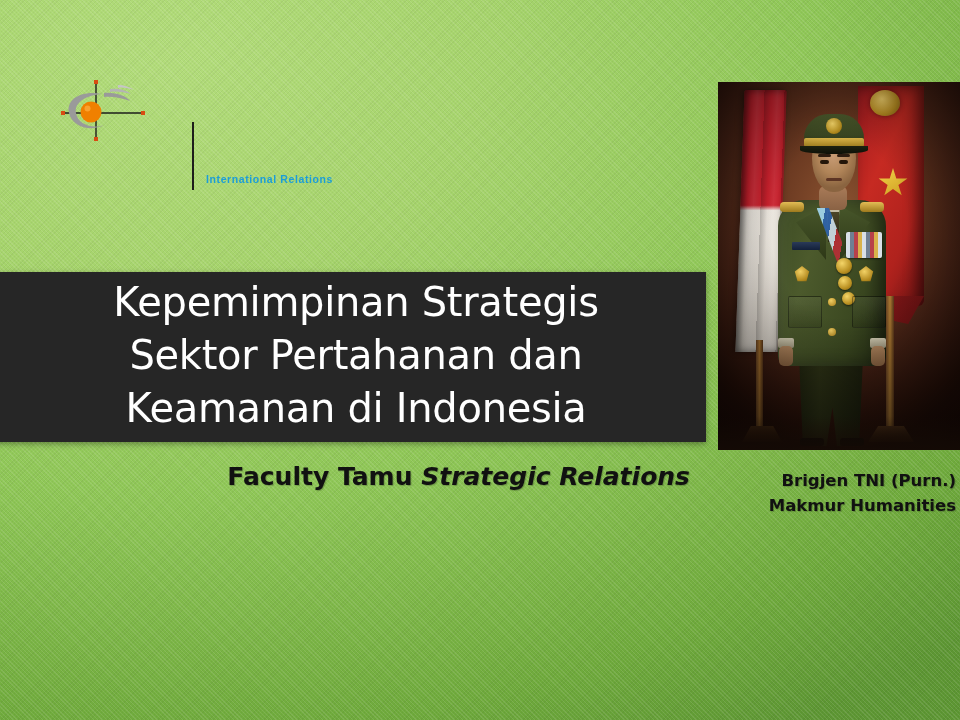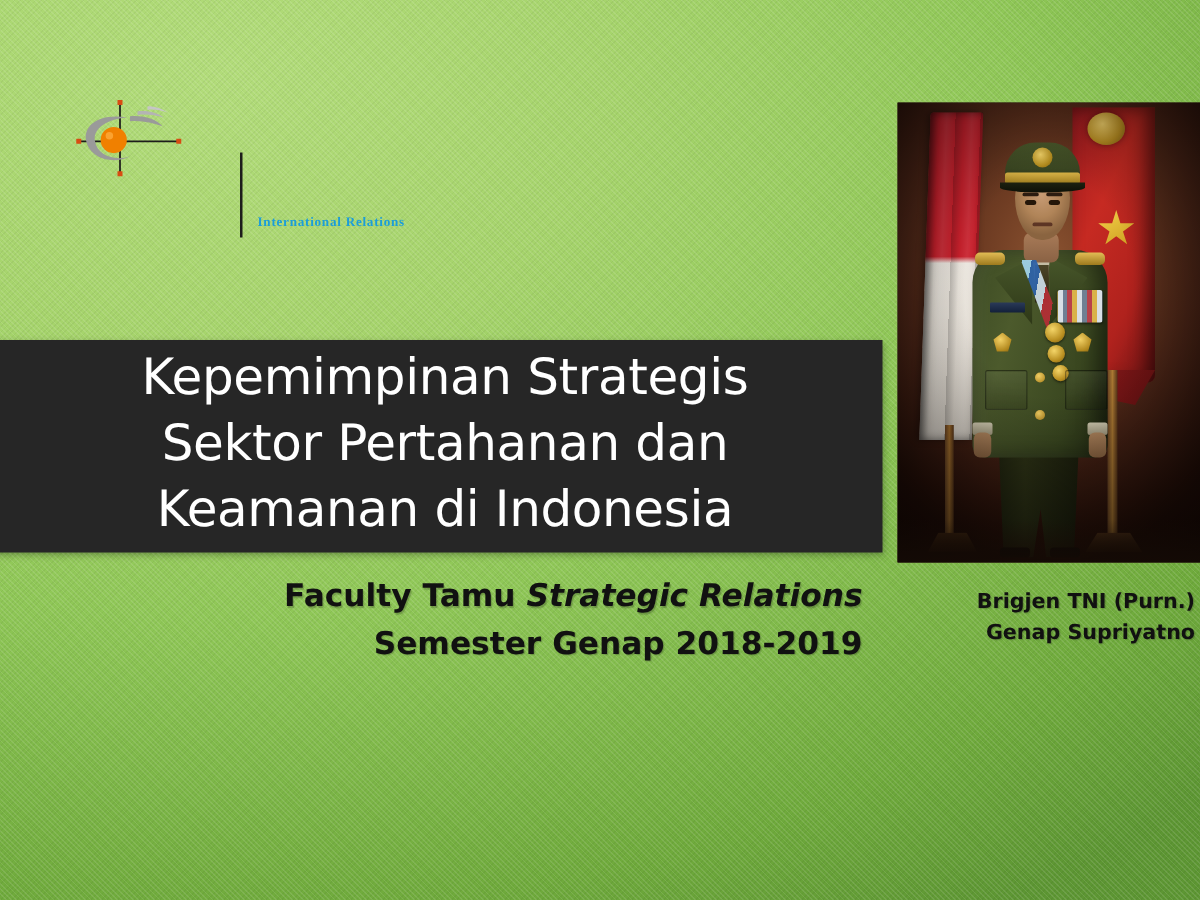--- a/index.html
+++ b/index.html
@@ -85,21 +85,21 @@
     left: 132px;
     top: 42px;
     width: 1.5px;
     height: 68px;
     background: #1d1d1b;
   }
   .logo-dept {
     position: absolute;
     left: 146px;
     top: 93px;
-    font-family: Liberation Serif, serif;
+    font-family: Liberation Sans, sans-serif;
     font-weight: 700;
     font-size: 10.5px;
     letter-spacing: 0.6px;
     color: #1b9dd9;
     white-space: nowrap;
   }
 
   
   .title-band {
     position: absolute;
@@ -569,26 +569,25 @@
   </div>
 
   <div class="title-band">
     <div class="title-text">Kepemimpinan Strategis
 Sektor Pertahanan dan
 Keamanan di Indonesia</div>
   </div>
 
   <div class="subtitle">
     <span class="line"><span>Faculty Tamu </span><em>Strategic Relations</em></span>
-    <span class="line">Semester Genap 2018-2019</span>
   </div>
 
   <div class="speaker">
     <span class="line">Brigjen TNI (Purn.)</span>
-    <span class="line">Genap Supriyatno</span>
+    <span class="line">Makmur Humanities</span>
   </div>
 
   <div class="photo">
     <div class="photo-bg"></div>
 
     <div class="flag-id"></div>
     <div class="flag-id-fold"></div>
     <div class="pole-left"></div>
     <div class="pole-base-l"></div>
 

